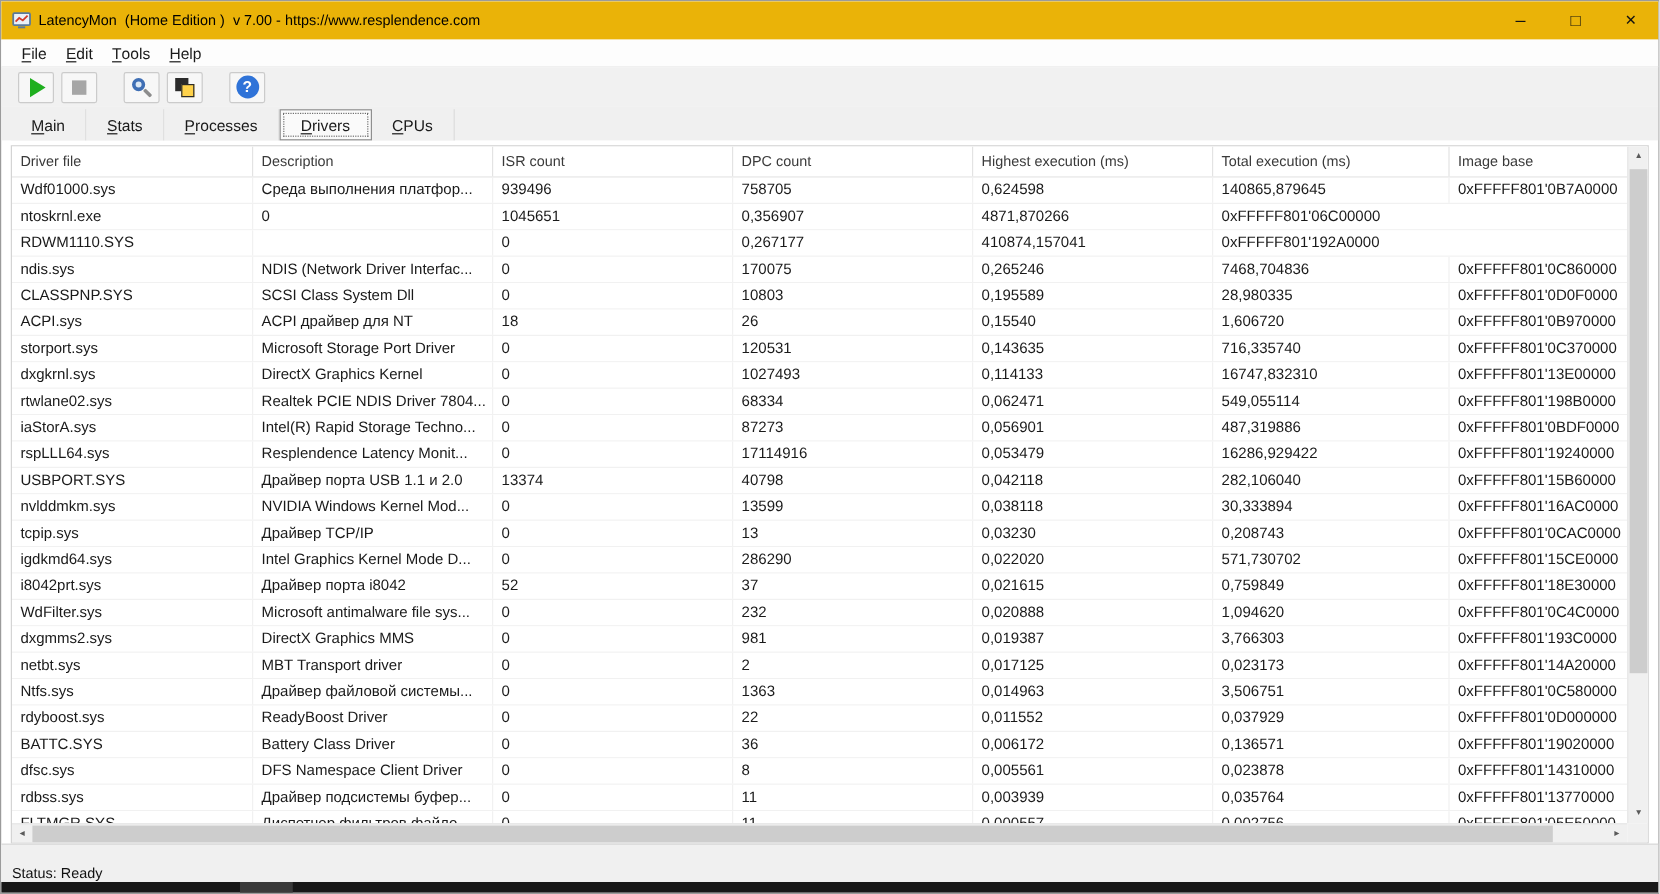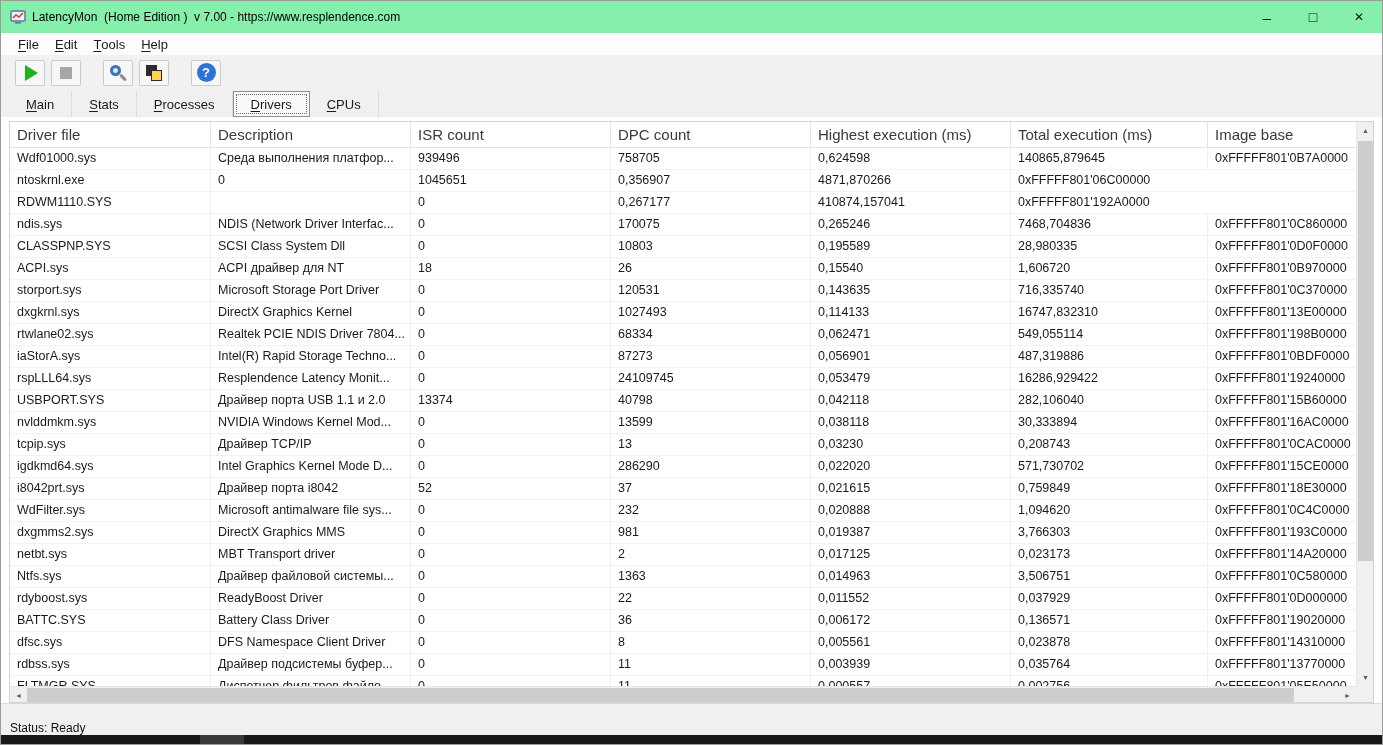--- a/index.html
+++ b/index.html
@@ -3,21 +3,21 @@
 <meta charset="utf-8">
 <style>
   * { margin:0; padding:0; box-sizing:border-box; }
   html,body { width:1383px; height:745px; }
   body { font-family:"Liberation Sans","DejaVu Sans",sans-serif; font-size:13px; color:#1a1a1a; background:#fff; }
 
   .window { width:1383px; height:745px; border:1px solid #9b9b9b; background:#fff;
             display:flex; flex-direction:column; overflow:hidden; position:relative; }
 
   
-  .titlebar { height:32px; flex:0 0 32px; display:flex; align-items:center; background:#86efac; }
+  .titlebar { height:32px; flex:0 0 32px; display:flex; align-items:center; background:#eab308; }
   .title-icon { width:16px; height:16px; margin:0 6px 0 9px; flex:0 0 16px; }
   .title-text { font-size:12px; color:#000; white-space:pre; }
   .win-controls { margin-left:auto; display:flex; height:100%; }
   .win-btn { width:46px; height:100%; display:flex; align-items:center; justify-content:center;
              font-size:13px; color:#111; cursor:default; }
   .win-btn.min::after { content:"\2013"; font-size:15px; }
   .win-btn.max::after { content:"\25A1"; font-size:14px; }
   .win-btn.close::after { content:"\2715"; font-size:12px; }
 
   
@@ -48,21 +48,21 @@
   .tab { height:26px; padding:0 17px; display:flex; align-items:center; font-size:13px;
          border-right:1px solid #dcdcdc; background:#f0f0f0; }
   .tab.active { border:1px solid #8f8f8f; background:#fafafa; outline:1px dotted #6e6e6e; outline-offset:-4px; }
   .tab u { text-underline-offset:2px; }
 
   
   .table-wrap { flex:1 1 auto; margin:4px 8px 0 8px; border:1px solid #d4d4d4; background:#fff;
                 position:relative; overflow:hidden; }
   .grid-row { display:grid; grid-template-columns:201px 200px 200px 200px 200px 197px 1fr; }
   .thead { height:26px; border-bottom:1px solid #e3e3e3; background:#fff; }
-  .th { padding:0 7px; line-height:25px; color:#3a3a3a; font-size:15px; white-space:nowrap; overflow:hidden;
+  .th { padding:0 7px; line-height:25px; color:#3a3a3a; font-size:12px; white-space:nowrap; overflow:hidden;
         border-right:1px solid #e3e3e3; }
   .th:last-child { border-right:none; }
   .tbody { position:absolute; top:26px; left:0; right:0; bottom:16px; overflow:hidden; }
   .tr { height:22px; border-bottom:1px solid #f1f1f1; background:#fff; }
   .td { padding:0 7px; line-height:21px; font-size:12.5px; white-space:nowrap; overflow:hidden;
         border-right:1px solid #f1f1f1; color:#1a1a1a; }
   .td:last-child { border-right:none; }
 
   
   .vscroll { position:absolute; top:0; right:0; width:17px; bottom:16px; background:#f0f0f0; border-left:1px solid #e6e6e6; }
@@ -241,21 +241,21 @@
           <div class="td">0</div>
           <div class="td">87273</div>
           <div class="td">0,056901</div>
           <div class="td">487,319886</div>
           <div class="td">0xFFFFF801'0BDF0000</div>
         </div>
         <div class="tr grid-row">
           <div class="td">rspLLL64.sys</div>
           <div class="td">Resplendence Latency Monit...</div>
           <div class="td">0</div>
-          <div class="td">24109745</div>
+          <div class="td">17114916</div>
           <div class="td">0,053479</div>
           <div class="td">16286,929422</div>
           <div class="td">0xFFFFF801'19240000</div>
         </div>
         <div class="tr grid-row">
           <div class="td">USBPORT.SYS</div>
           <div class="td">Драйвер порта USB 1.1 и 2.0</div>
           <div class="td">13374</div>
           <div class="td">40798</div>
           <div class="td">0,042118</div>

